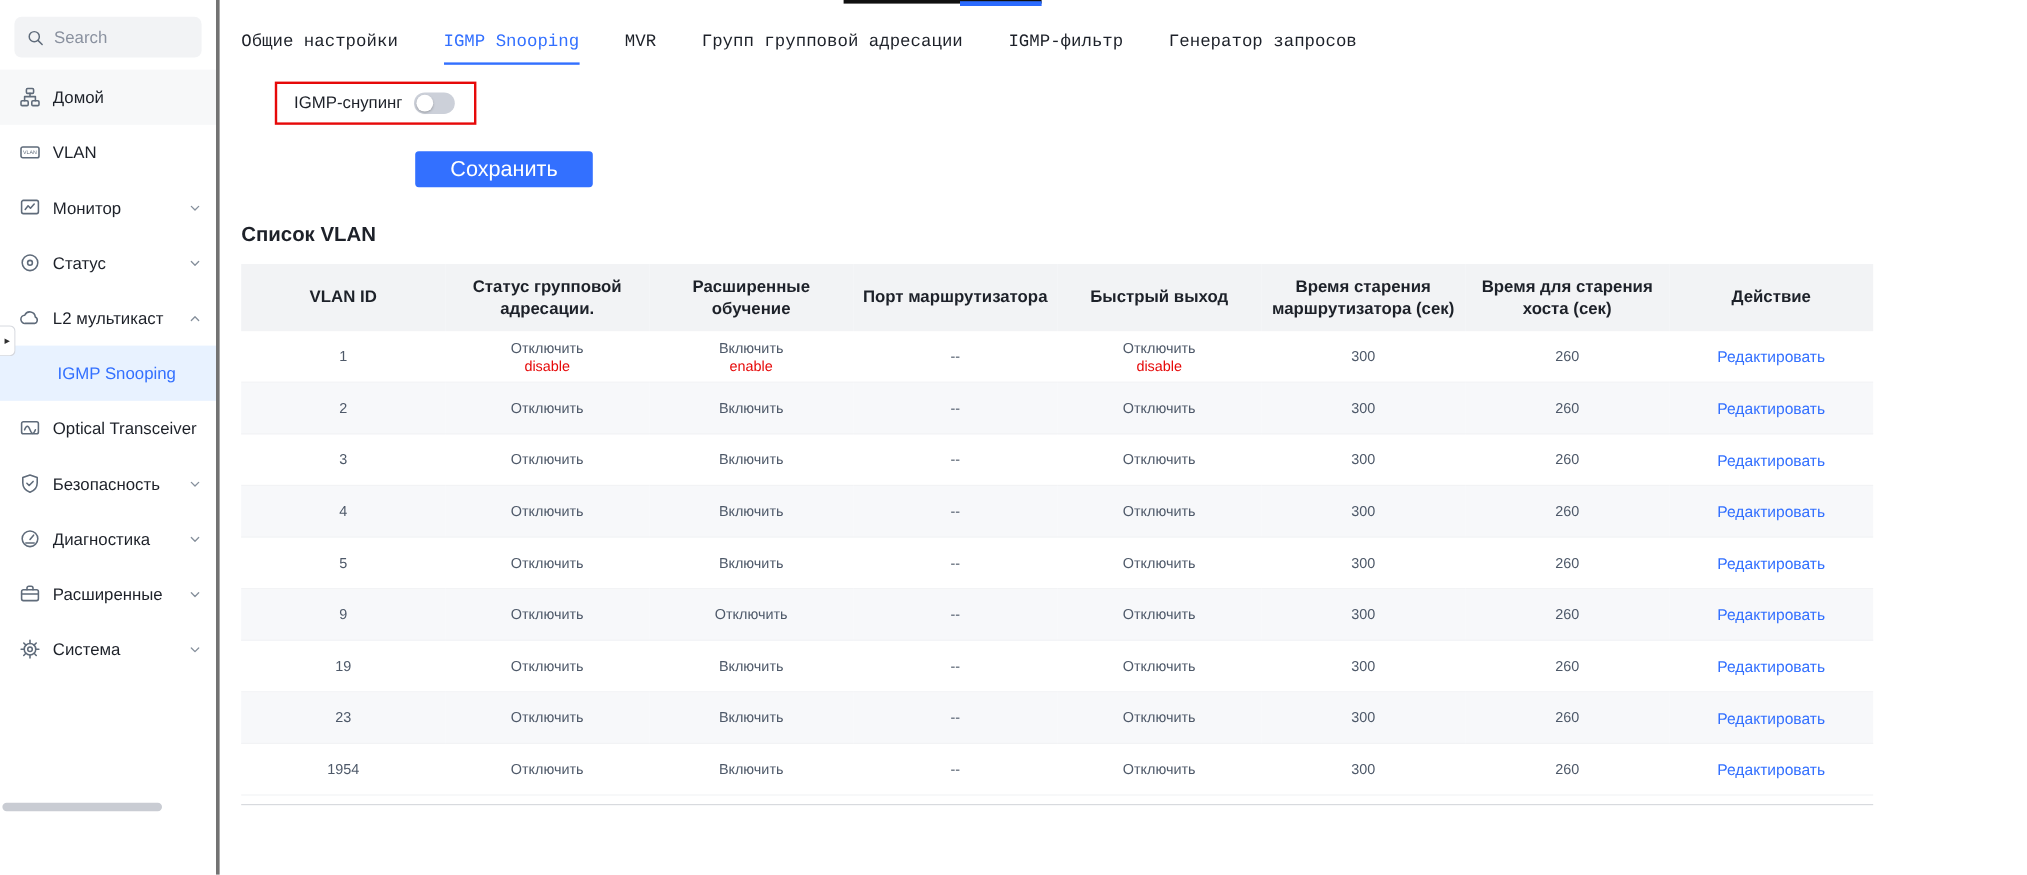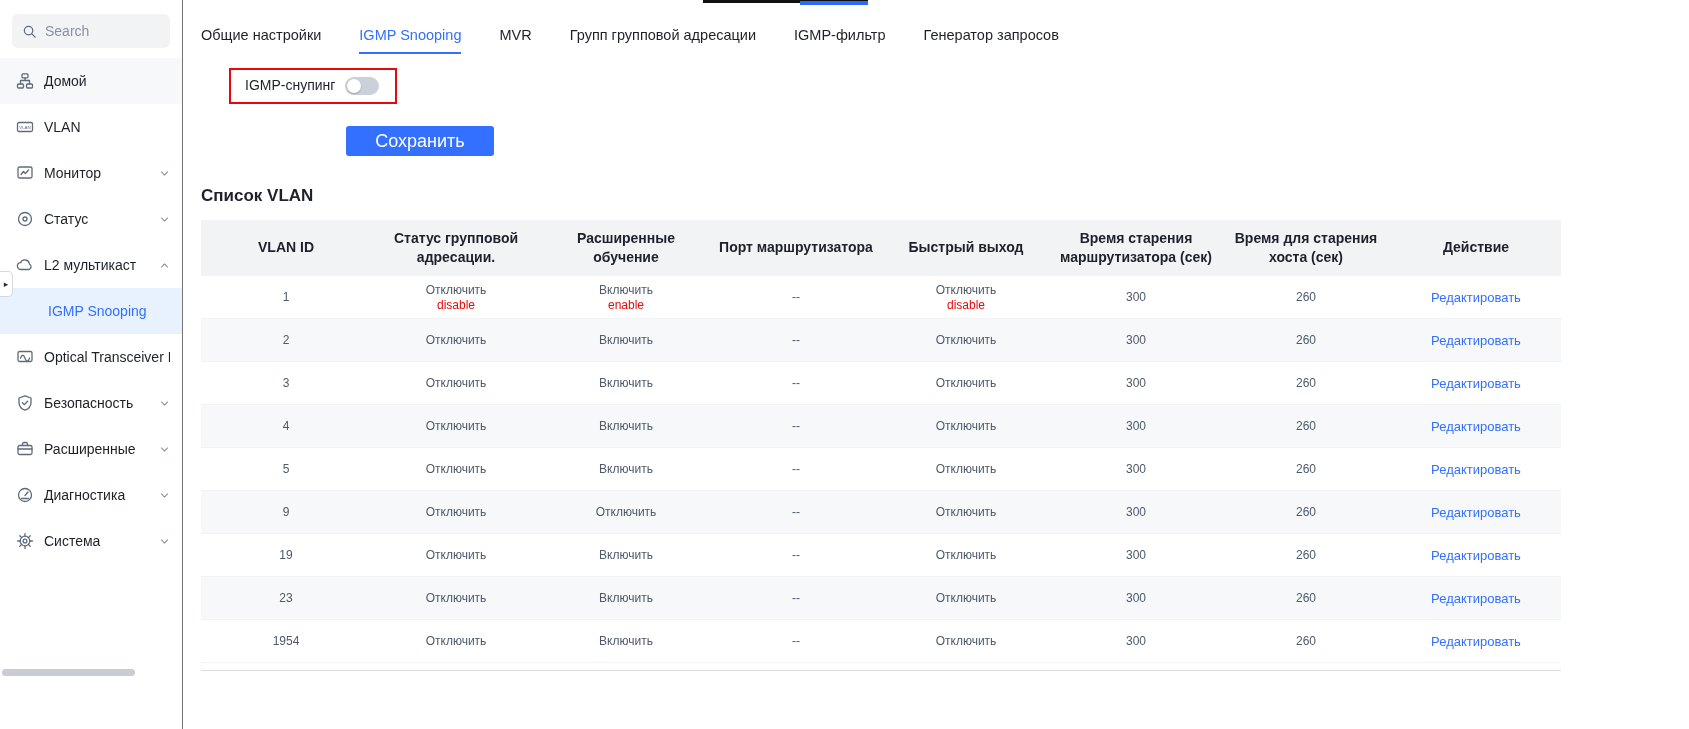--- a/index.html
+++ b/index.html
@@ -6,21 +6,21 @@
   html,body { width:1689px; height:729px; overflow:hidden; background:#fff;
     font-family:"Liberation Sans","DejaVu Sans",sans-serif; color:#1d2129; }
   .app { position:relative; width:1689px; height:729px; }
 
   
   .deco-black { position:absolute; left:703px; top:0; width:165px; height:3px; background:#101010; z-index:5; }
   .deco-blue  { position:absolute; left:800px; top:1px; width:68px; height:4px; background:#2b6bff; z-index:6; }
 
   
   .sidebar { position:absolute; left:0; top:0; bottom:0; width:183px; background:#fff;
-    border-right:1px solid #737373; padding-top:12px; z-index:2; }
+    border-right:3px solid #737373; padding-top:12px; z-index:2; }
   .search-box { margin:2px 12px 10px 12px; height:34px; background:#f2f3f5; border-radius:6px;
     display:flex; align-items:center; gap:8px; padding:0 10px; color:#8a919f; font-size:14px; cursor:text; }
   .search-box svg { display:block; }
   .side-item { height:46px; display:flex; align-items:center; gap:10px; padding:0 12px 0 16px;
     font-size:14px; color:#1d2129; cursor:pointer; white-space:nowrap; overflow:hidden; }
   .side-item.shaded { background:#f7f8f9; }
   .side-item .s-icon { width:18px; height:18px; flex:0 0 18px; display:flex; align-items:center; justify-content:center; }
   .side-item .s-label { flex:1; overflow:hidden; text-overflow:clip; }
   .side-item .chev { width:12px; flex:0 0 12px; display:flex; align-items:center; justify-content:center; }
   .side-item.child { padding-left:48px; }
@@ -29,21 +29,21 @@
     background:#c9ccd3; border-radius:4px; }
 
   .collapse-handle { position:absolute; left:0; top:271px; width:13px; height:26px;
     background:#fff; border:1px solid #d5d8de; border-left:none; border-radius:0 5px 5px 0;
     display:flex; align-items:center; justify-content:center; font-size:9px; color:#303030;
     z-index:3; cursor:pointer; }
 
   
   .main { position:absolute; left:184px; top:0; right:0; bottom:0; padding-left:17px; overflow:hidden; }
   .tabs { display:flex; gap:38px; padding-top:27px; font-size:14.5px; }
-  .tab { padding-bottom:11px; position:relative; cursor:pointer; color:#1d2129; }
+  .tab { padding-bottom:11px; position:relative; cursor:pointer; color:#1d2129;font-family:Liberation Mono, monospace; }
   .tab.active { color:#3370ff; }
   .tab.active::after { content:""; position:absolute; left:0; right:0; bottom:0; height:2px; background:#3370ff; }
 
   .toggle-box { display:inline-flex; gap:10px; border:2px solid #e60909;
     padding:7px 16px 7px 14px; margin:14px 0 0 28px; font-size:14px; background:#fff; }
   .switch { width:34px; height:18px; border-radius:9px; background:#ccd0d9; position:relative;
     display:inline-block; cursor:pointer; }
   .switch .knob { position:absolute; left:2px; top:2px; width:14px; height:14px; border-radius:50%;
     background:#fff; box-shadow:0 1px 2px rgba(0,0,0,.25); }
 
@@ -164,40 +164,40 @@
           <span class="s-label">Безопасность</span>
           <span class="chev">
             <svg width="11" height="11" viewBox="0 0 18 18" fill="none" stroke="#86909c" stroke-width="1.8" stroke-linecap="round" stroke-linejoin="round">
               <path d="M4 6.5l5 5 5-5"></path>
             </svg>
           </span>
         </div>
         <div class="side-item">
           <span class="s-icon">
             <svg width="18" height="18" viewBox="0 0 18 18" fill="none" stroke="#5f6b7a" stroke-width="1.3" stroke-linecap="round" stroke-linejoin="round">
-              <rect x="2" y="5.5" width="14" height="9" rx="1.5"></rect>
-              <path d="M6.5 5.5V4A1.5 1.5 0 0 1 8 2.5h2A1.5 1.5 0 0 1 11.5 4v1.5M2 9h14"></path>
-            </svg>
-          </span>
-          <span class="s-label">Расширенные</span>
-          <span class="chev">
-            <svg width="11" height="11" viewBox="0 0 18 18" fill="none" stroke="#86909c" stroke-width="1.8" stroke-linecap="round" stroke-linejoin="round">
-              <path d="M4 6.5l5 5 5-5"></path>
-            </svg>
-          </span>
-        </div>
-        <div class="side-item">
-          <span class="s-icon">
-            <svg width="18" height="18" viewBox="0 0 18 18" fill="none" stroke="#5f6b7a" stroke-width="1.3" stroke-linecap="round" stroke-linejoin="round">
               <circle cx="9" cy="9" r="6.5"></circle>
               <path d="M9 9.5L12 6"></path>
               <path d="M5.5 12.5h7"></path>
             </svg>
           </span>
           <span class="s-label">Диагностика</span>
+          <span class="chev">
+            <svg width="11" height="11" viewBox="0 0 18 18" fill="none" stroke="#86909c" stroke-width="1.8" stroke-linecap="round" stroke-linejoin="round">
+              <path d="M4 6.5l5 5 5-5"></path>
+            </svg>
+          </span>
+        </div>
+        <div class="side-item">
+          <span class="s-icon">
+            <svg width="18" height="18" viewBox="0 0 18 18" fill="none" stroke="#5f6b7a" stroke-width="1.3" stroke-linecap="round" stroke-linejoin="round">
+              <rect x="2" y="5.5" width="14" height="9" rx="1.5"></rect>
+              <path d="M6.5 5.5V4A1.5 1.5 0 0 1 8 2.5h2A1.5 1.5 0 0 1 11.5 4v1.5M2 9h14"></path>
+            </svg>
+          </span>
+          <span class="s-label">Расширенные</span>
           <span class="chev">
             <svg width="11" height="11" viewBox="0 0 18 18" fill="none" stroke="#86909c" stroke-width="1.8" stroke-linecap="round" stroke-linejoin="round">
               <path d="M4 6.5l5 5 5-5"></path>
             </svg>
           </span>
         </div>
         <div class="side-item">
           <span class="s-icon">
             <svg width="18" height="18" viewBox="0 0 18 18" fill="none" stroke="#5f6b7a" stroke-width="1.3" stroke-linecap="round" stroke-linejoin="round">
               <circle cx="9" cy="9" r="4.8"></circle>

